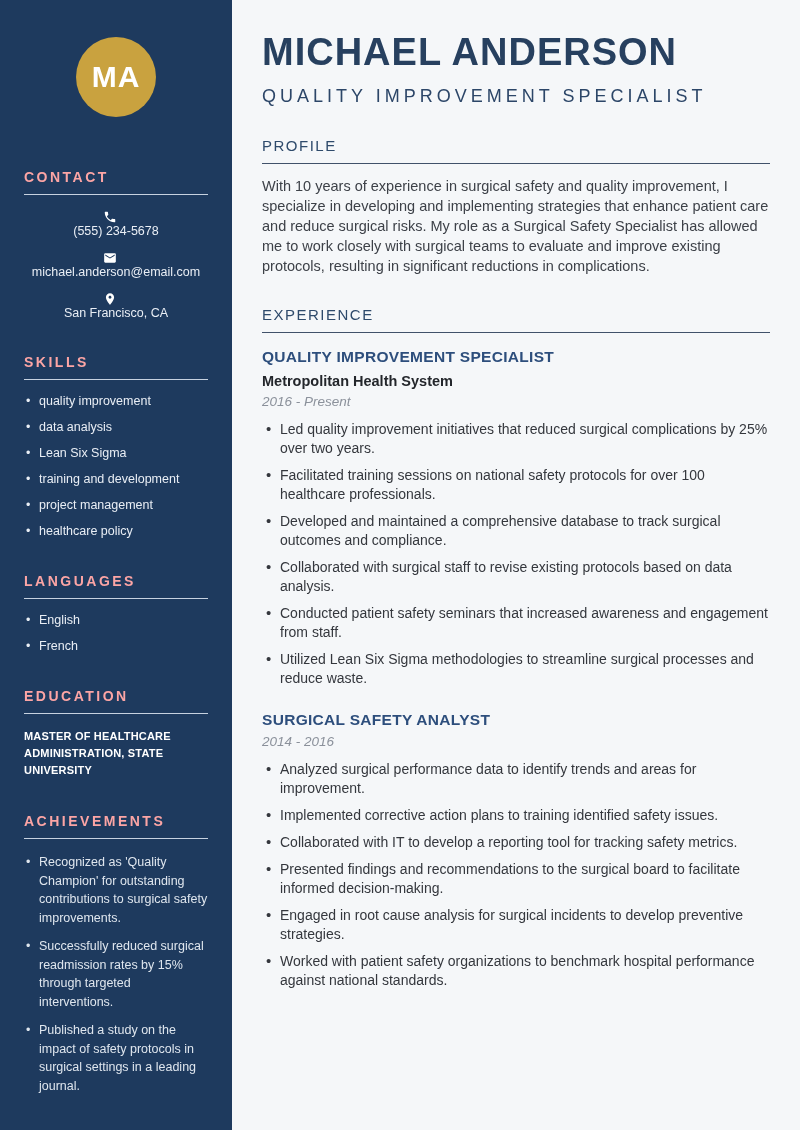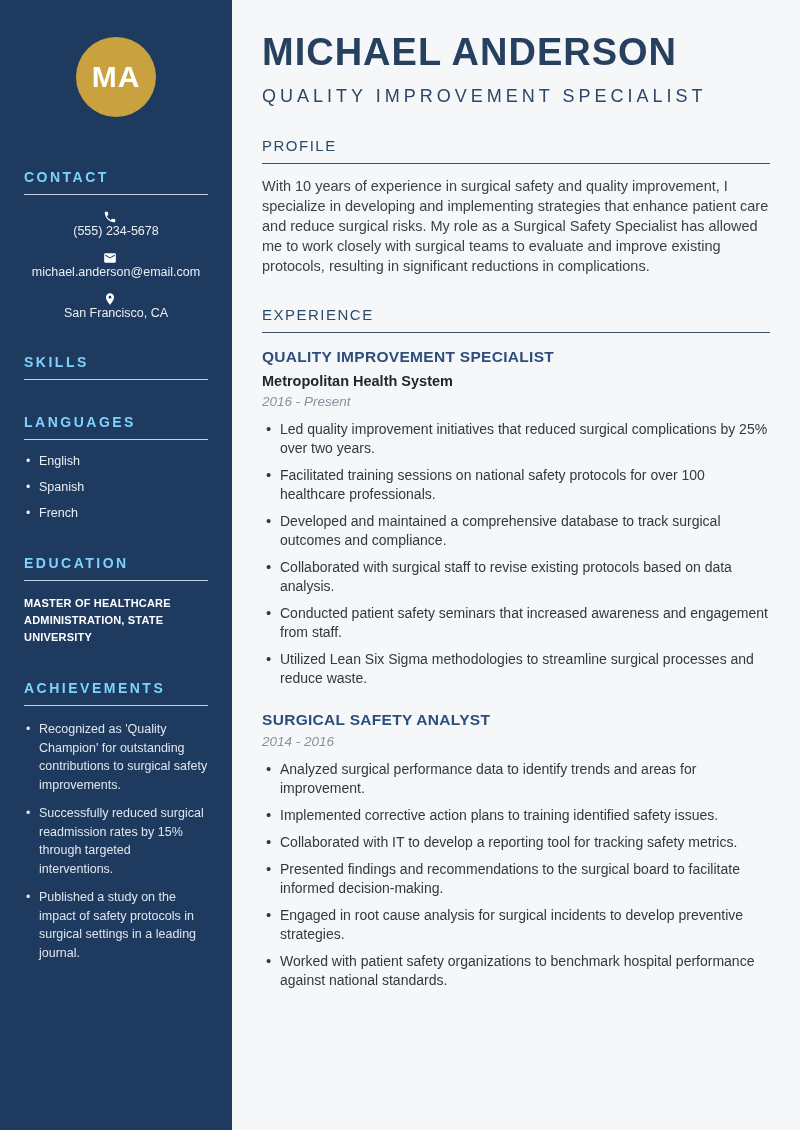--- a/index.html
+++ b/index.html
@@ -34,21 +34,21 @@
     font-size: 30px;
     font-weight: bold;
     letter-spacing: 1px;
   }
   .side-section { margin-top: 34px; }
   .side-section.first { margin-top: 52px; }
   .side-heading {
     font-size: 14px;
     font-weight: bold;
     letter-spacing: 2.5px;
-    color: #7dd3fc;
+    color: #fca5a5;
     padding-bottom: 9px;
     border-bottom: 1px solid #c7d2e0;
   }
   .contact-list { margin-top: 15px; }
   .contact-row {
     display: flex; align-items: center;
     margin-bottom: 13px;
     flex-direction: column;
   }
   .contact-row .cicon {
@@ -206,27 +206,34 @@
                 <path d="M12 2C8.13 2 5 5.13 5 9c0 5.25 7 13 7 13s7-7.75 7-13c0-3.87-3.13-7-7-7zm0 9.5c-1.38 0-2.5-1.12-2.5-2.5s1.12-2.5 2.5-2.5 2.5 1.12 2.5 2.5-1.12 2.5-2.5 2.5z"></path>
               </svg>
           </span>
           <span class="ctext">San Francisco, CA</span>
         </div>
       </div>
     </section>
 
     <section class="side-section">
       <div class="side-heading">SKILLS</div>
+      <ul class="side-list">
+        <li>quality improvement</li>
+        <li>data analysis</li>
+        <li>Lean Six Sigma</li>
+        <li>training and development</li>
+        <li>project management</li>
+        <li>healthcare policy</li>
+      </ul>
     </section>
 
     <section class="side-section">
       <div class="side-heading">LANGUAGES</div>
       <ul class="side-list">
         <li>English</li>
-        <li>Spanish</li>
         <li>French</li>
       </ul>
     </section>
 
     <section class="side-section">
       <div class="side-heading">EDUCATION</div>
       <div class="edu-degree">MASTER OF HEALTHCARE ADMINISTRATION, STATE UNIVERSITY</div>
     </section>
 
     <section class="side-section">

